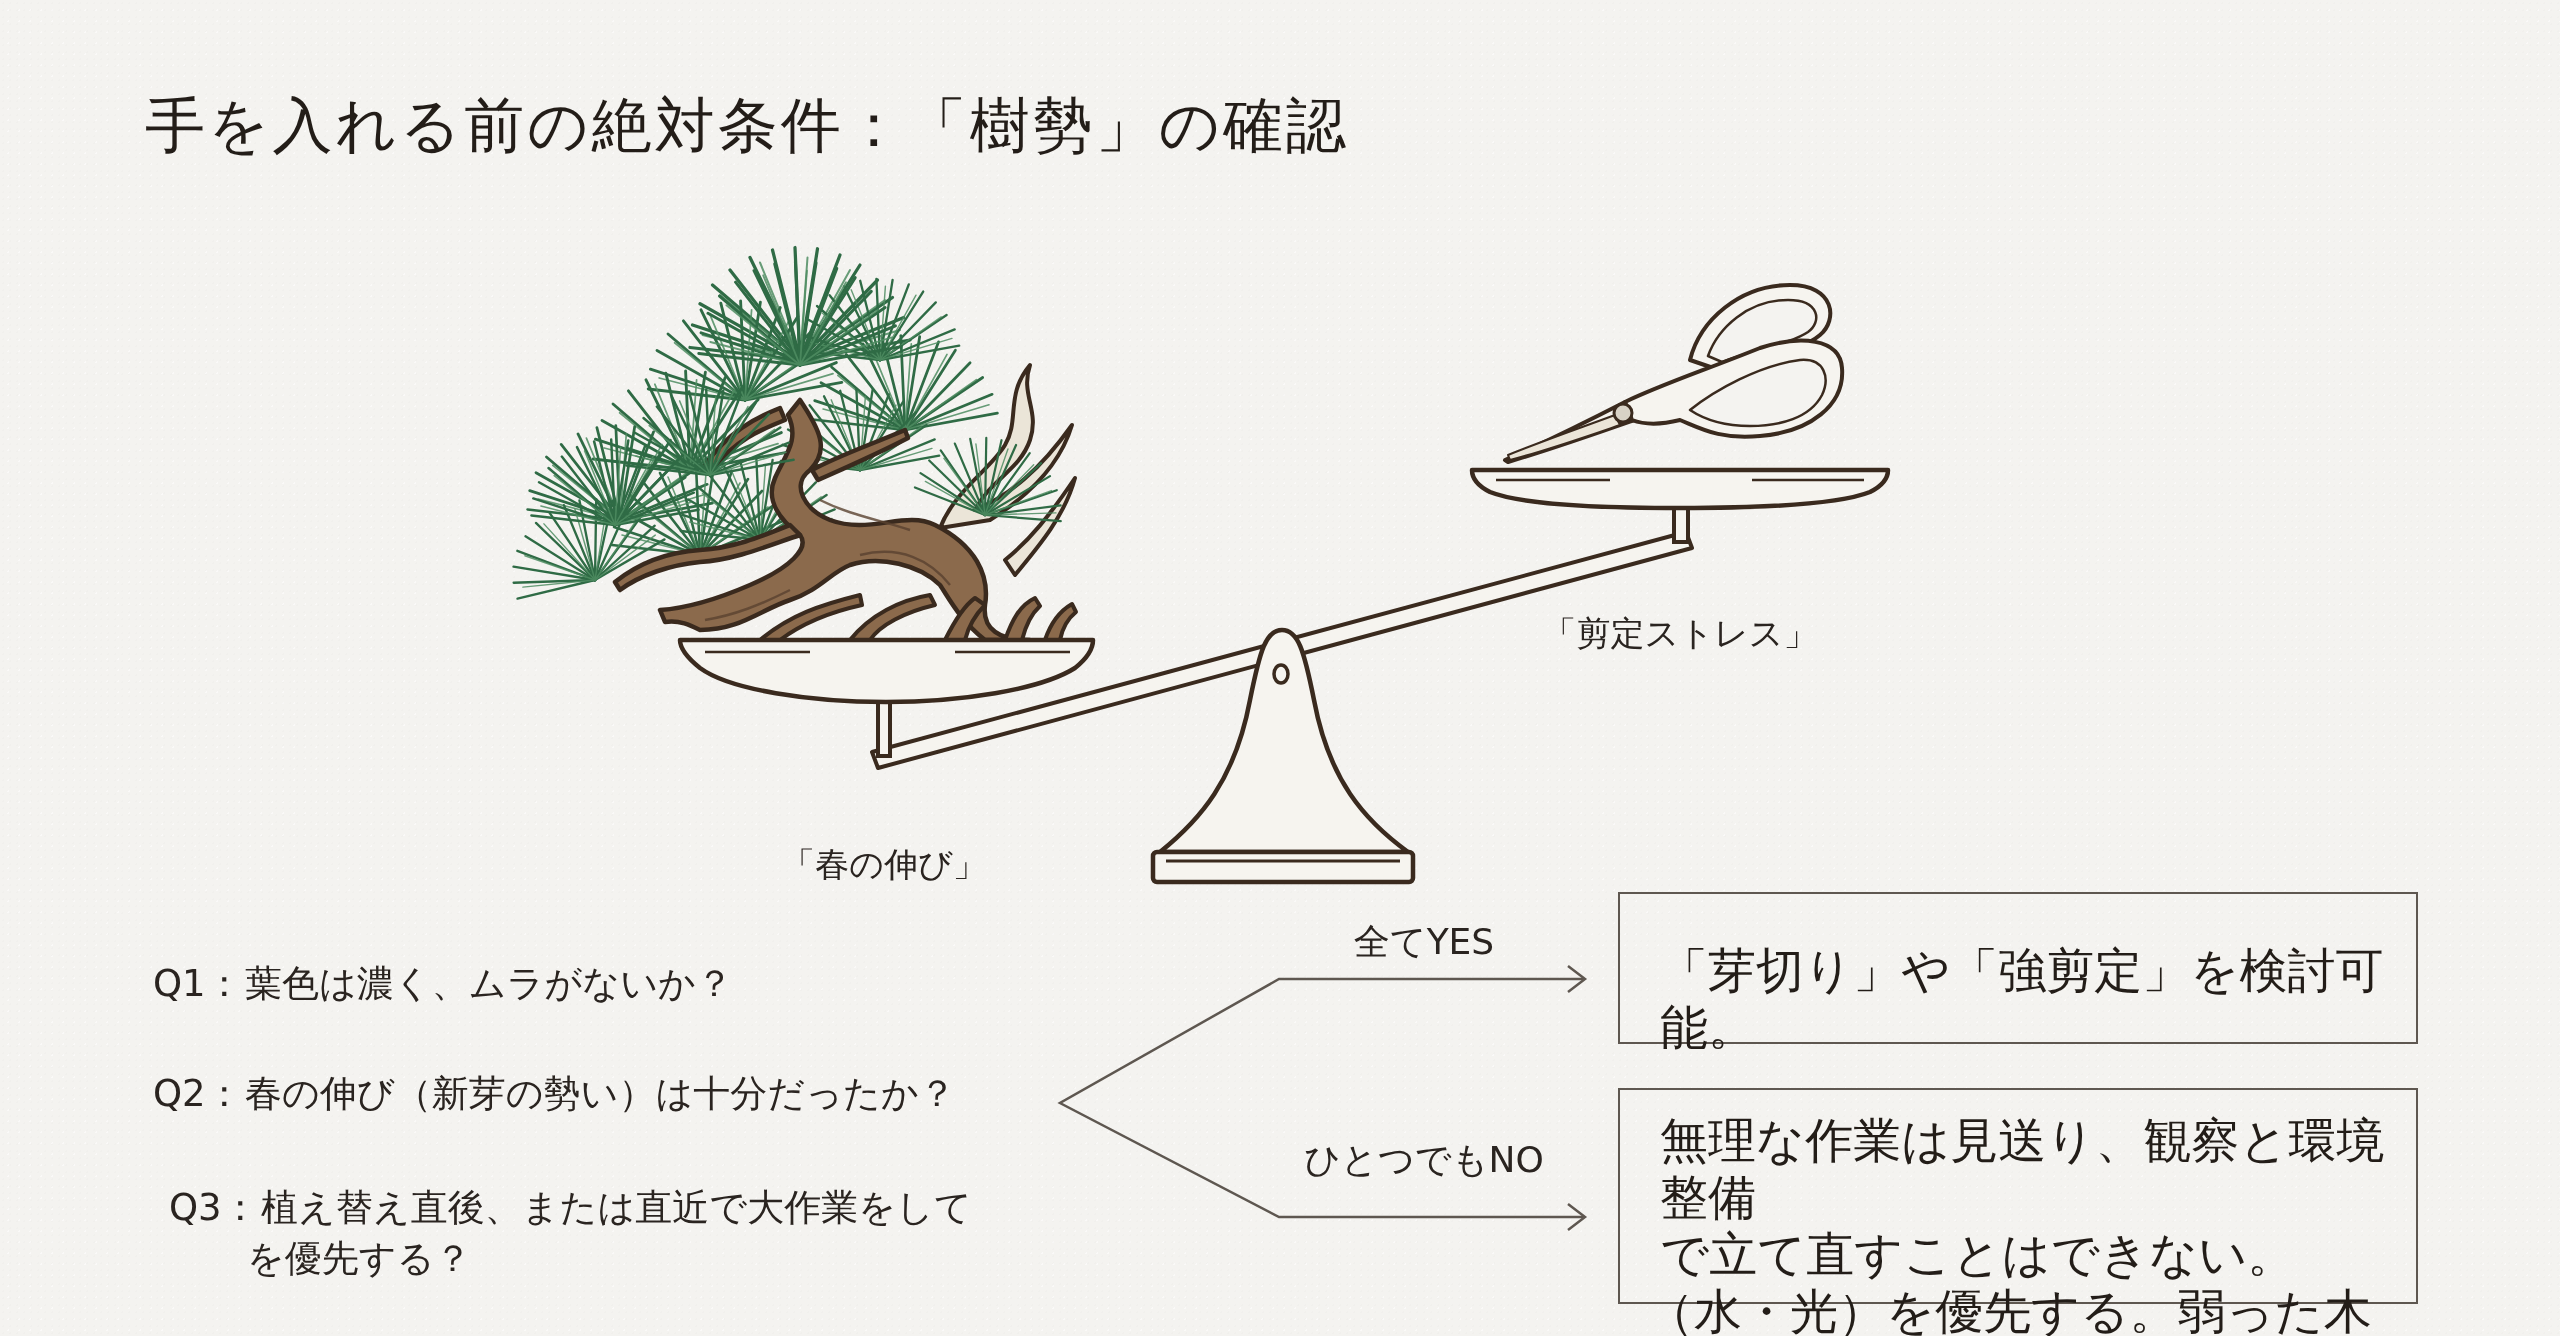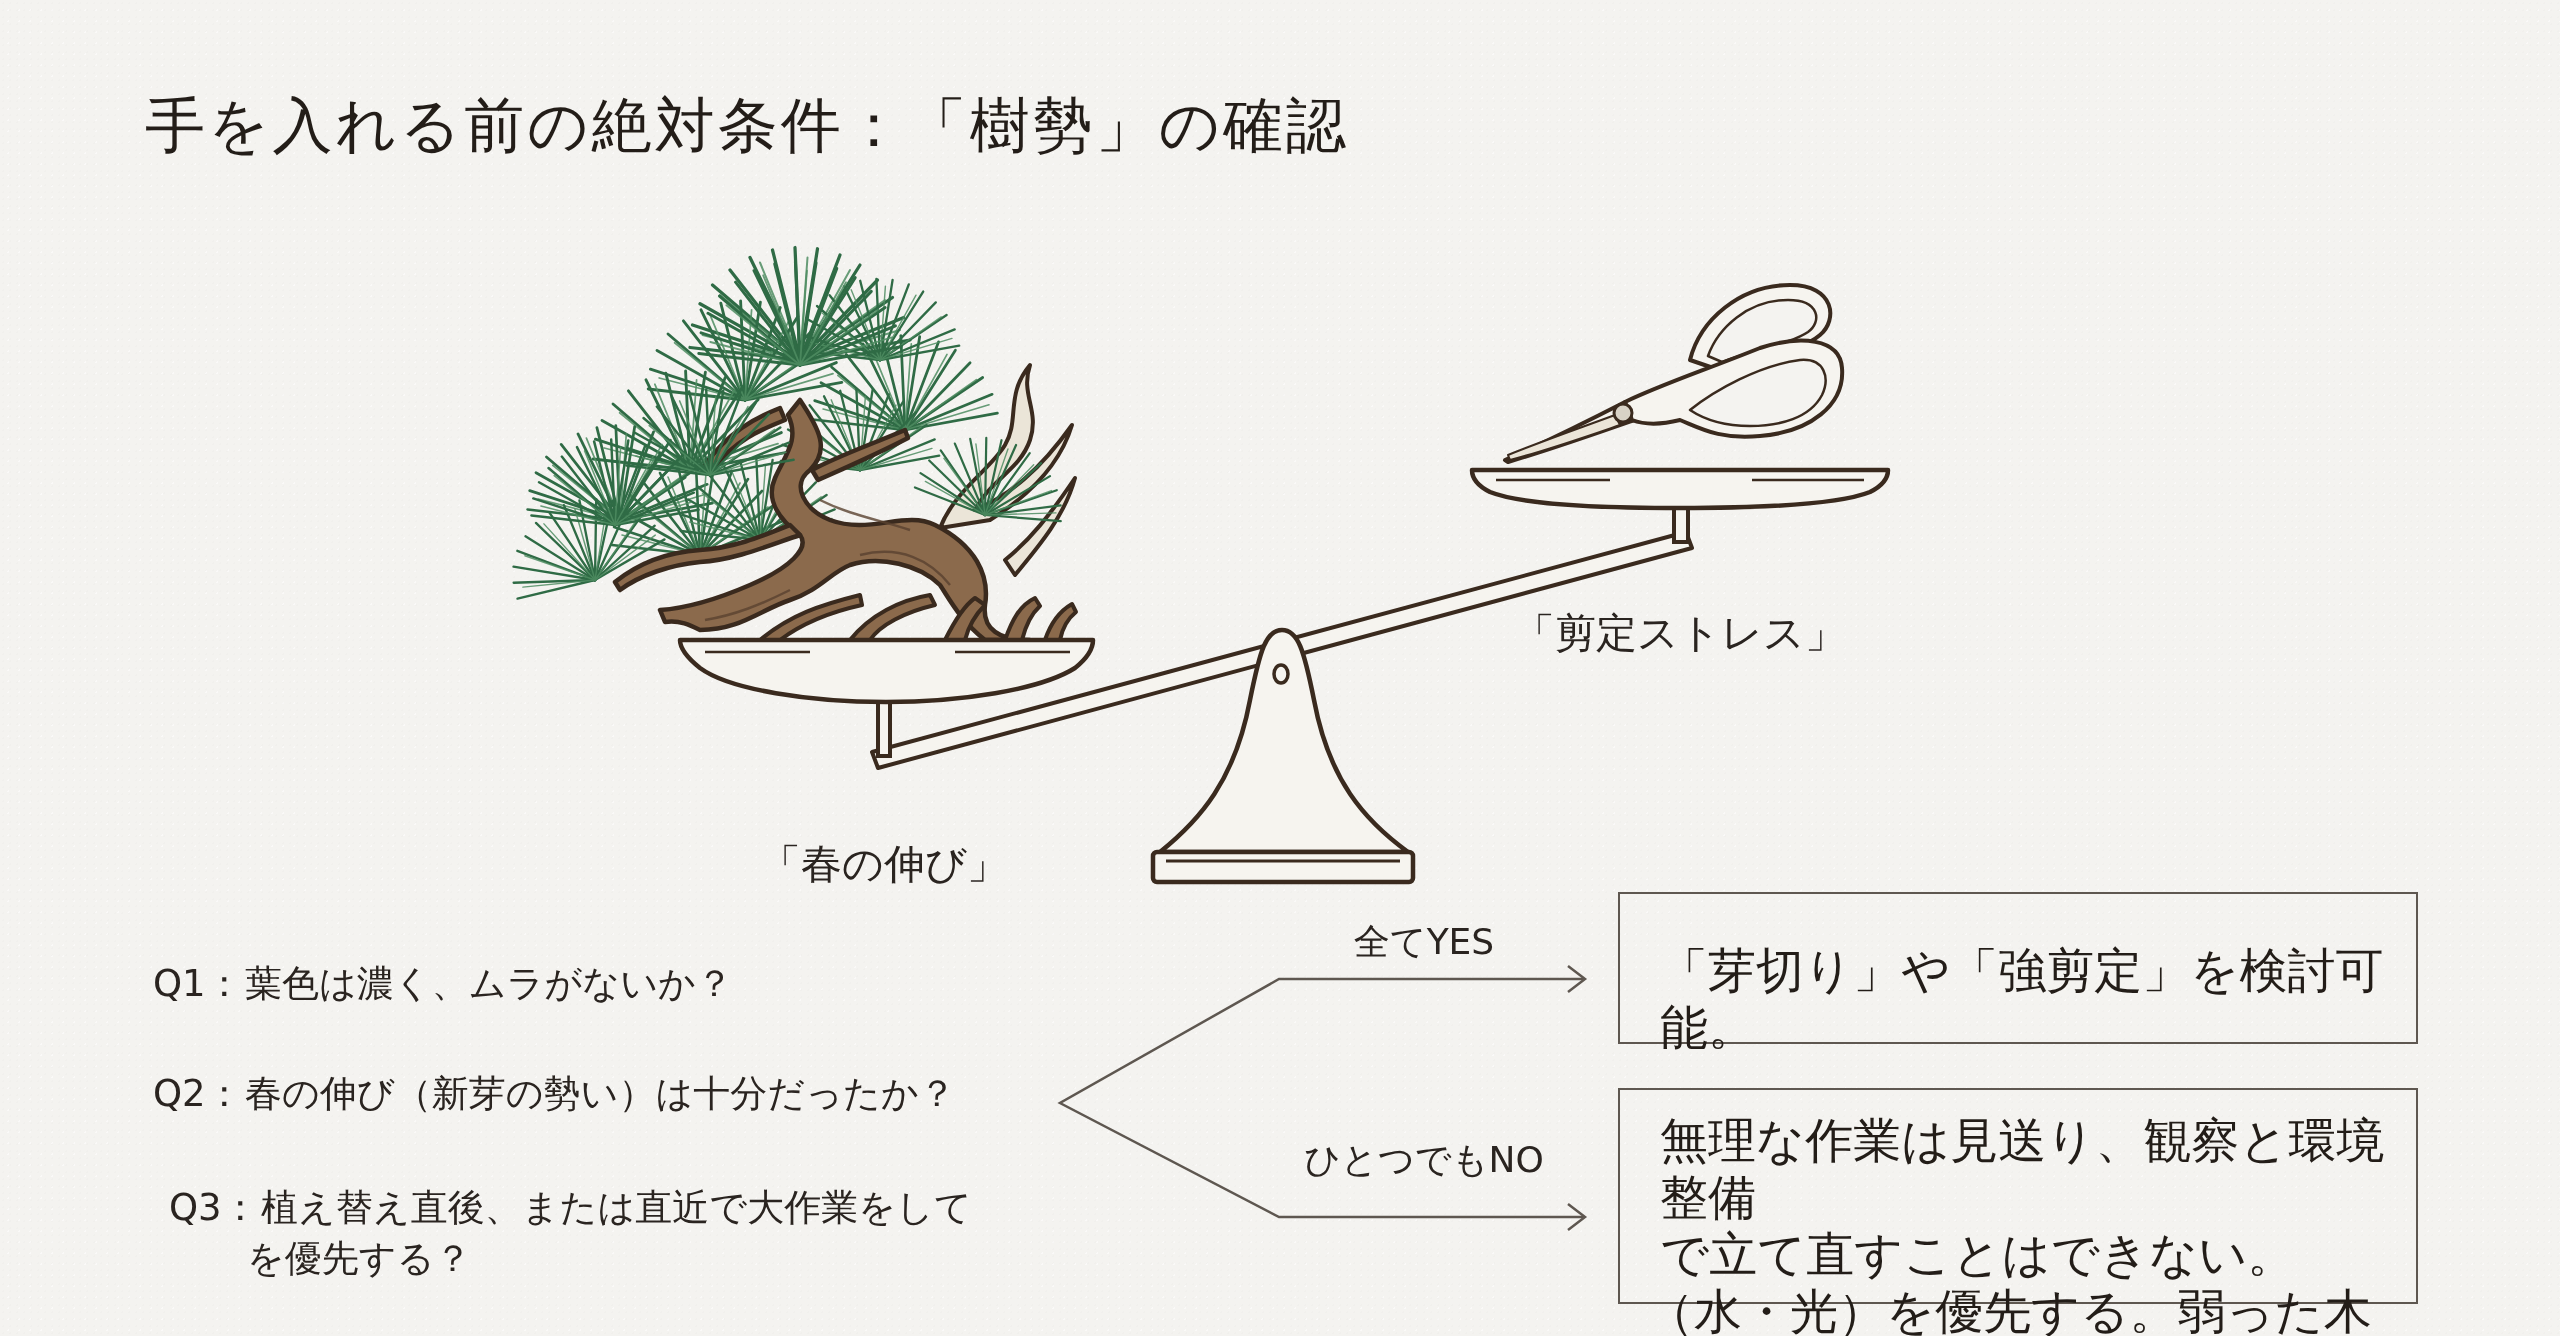--- a/index.html
+++ b/index.html
@@ -15,21 +15,21 @@
     font-family: "DejaVu Sans", "Liberation Sans", sans-serif;
   }
   .title {
     position: absolute; left: 145px; top: 92px;
     font-family: "DejaVu Serif", "Liberation Serif", serif;
     font-size: 60px; letter-spacing: 3px; font-weight: normal; color: #231d18;
     white-space: nowrap; line-height: 1.1;
   }
   svg.art { position: absolute; left: 0; top: 0; }
   .label {
-    position: absolute; font-size: 41px; white-space: nowrap; color: #2a2420;
+    position: absolute; font-size: 34px; white-space: nowrap; color: #2a2420;
     transform: translate(-50%, -50%); line-height: 1;
   }
   .q {
     position: absolute; left: 153px; font-size: 37px; white-space: nowrap;
     line-height: 1; color: #2a2420; transform: translateY(-50%);
   }
   .q .qid { display: inline-block; width: 92px; }
   .q2 { position: absolute; left: 247px; font-size: 37px; line-height: 1; transform: translateY(-50%); white-space: nowrap; }
   .branch-label {
     position: absolute; font-size: 36px; white-space: nowrap; transform: translate(-50%, -50%); line-height: 1;

